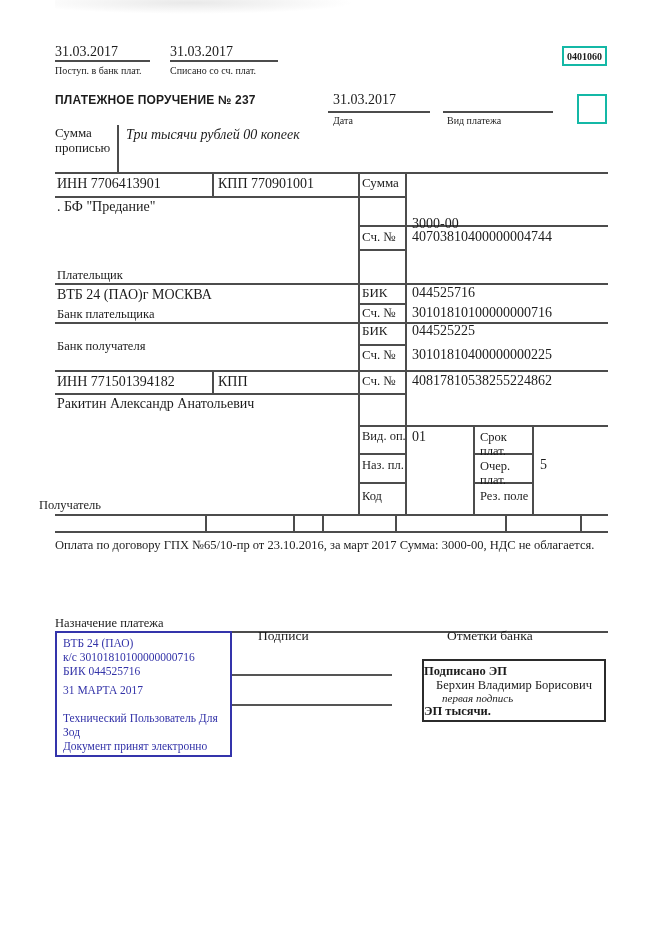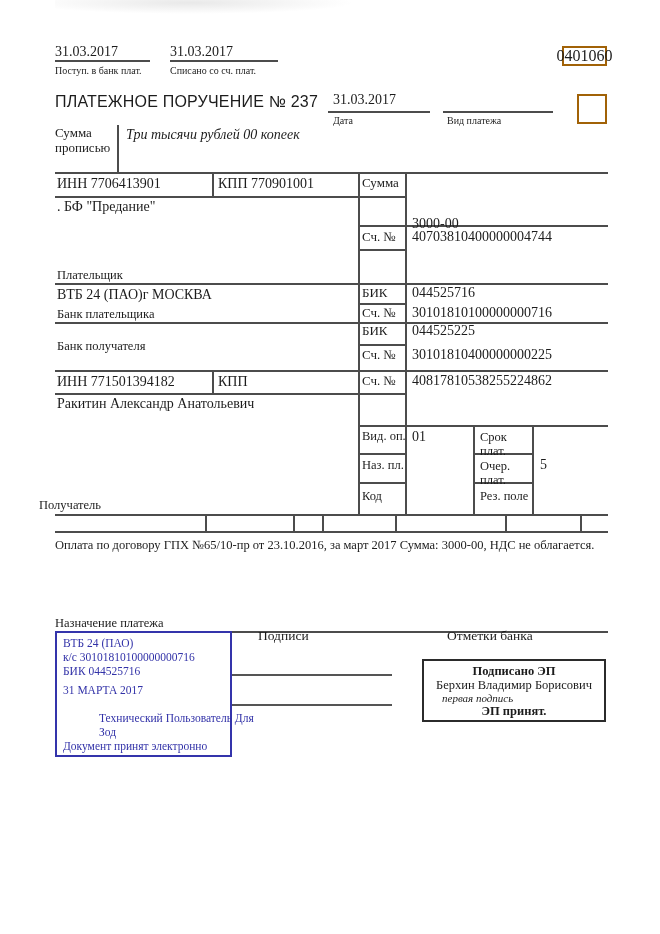--- a/index.html
+++ b/index.html
@@ -5,30 +5,30 @@
   html,body{margin:0;padding:0;background:#ffffff;}
   .page{position:relative;width:660px;height:934px;background:#fff;overflow:hidden;
         font-family:"Liberation Serif", serif;color:#1c1c1c;}
   .abs{position:absolute;}
   .hline{position:absolute;height:2px;background:#4c4c4c;}
   .vline{position:absolute;width:2px;background:#4c4c4c;}
   .t14{font-size:14px;line-height:1.15;}
   .t13{font-size:13px;line-height:1.15;}
   .t12{font-size:12.5px;line-height:1.15;}
   .t10{font-size:10px;line-height:1.1;}
-  .title{font-family:"Liberation Sans", sans-serif;font-weight:normal;font-size:16px;letter-spacing:.2px;}
-  .codebox{position:absolute;border:2px solid #a16207;box-sizing:border-box;
-           display:flex;align-items:center;justify-content:center;font-size:16px;}
+  .title{font-family:"Liberation Sans", sans-serif;font-weight:bold;font-size:12px;letter-spacing:.2px;}
+  .codebox{position:absolute;border:2px solid #14b8a6;box-sizing:border-box;
+           display:flex;align-items:center;justify-content:center;font-size:10px;font-weight:bold;}
   .smudge{position:absolute;left:55px;top:0;width:300px;height:14px;
           background:radial-gradient(ellipse at 45% 20%, rgba(190,190,190,.35), rgba(255,255,255,0) 70%);}
   .stamp{position:absolute;left:55px;top:631px;width:177px;height:126px;box-sizing:border-box;
          border:2px solid #3434ab;color:#3232a8;padding:3px 6px;font-size:11.5px;line-height:1.22;}
   .marksbox{position:absolute;left:422px;top:659px;width:184px;height:63px;box-sizing:border-box;
             border:2px solid #2b2b2b;font-size:12.5px;line-height:1.12;padding-top:3px;}
-  .center{text-align:center;}
+  .center{}
   .bold{font-weight:bold;}
   .italic{font-style:italic;}
   .siglines{position:absolute;height:2px;background:#555;}
   .nowrap{white-space:nowrap;}
 </style>
 </head>
 <body>
 
 <div class="page">
 
@@ -132,29 +132,29 @@
   <div class="abs t12" style="left:55px;top:616px;">Назначение платежа</div>
   <div class="hline" style="left:55px;top:631px;width:553px;"></div>
 
   <div class="stamp">
     <div>ВТБ 24 (ПАО)</div>
     <div>к/с 30101810100000000716</div>
     <div>БИК 044525716</div>
     <div style="height:5px;"></div>
     <div>31 МАРТА 2017</div>
     <div style="height:14px;"></div>
-    <div style="width:162px;margin-left:36px;">Технический Пользователь Для Зод</div>
+    <div style="width:162px;">Технический Пользователь Для Зод</div>
     <div>Документ принят электронно</div>
   </div>
 
   <div class="abs" style="left:258px;top:628px;font-size:13.5px;">Подписи</div>
   <div class="siglines" style="left:232px;top:674px;width:160px;"></div>
   <div class="siglines" style="left:232px;top:704px;width:160px;"></div>
 
   <div class="abs" style="left:447px;top:628px;font-size:13.5px;">Отметки банка</div>
   <div class="marksbox">
     <div class="center bold">Подписано ЭП</div>
     <div style="padding-left:12px;">Берхин Владимир Борисович</div>
     <div class="italic" style="padding-left:18px;font-size:11px;">первая подпись</div>
-    <div class="center bold">ЭП принят.</div>
+    <div class="center bold">ЭП тысячи.</div>
   </div>
 
 </div>
 
 </body></html>

